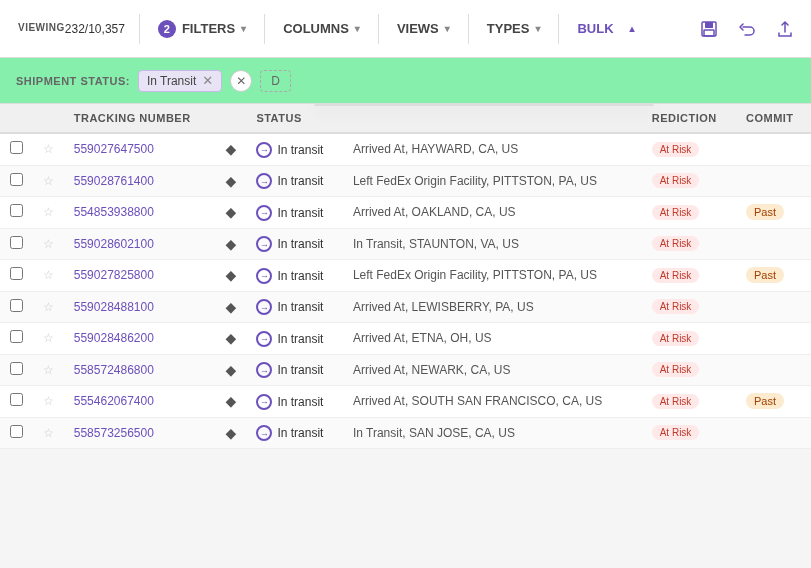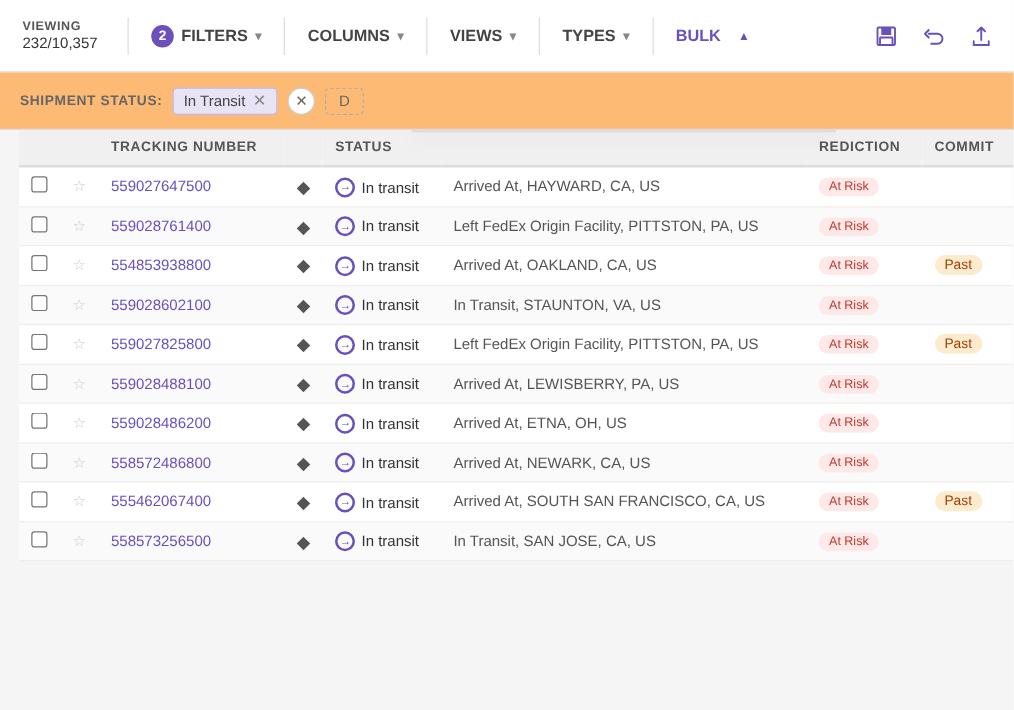--- a/index.html
+++ b/index.html
@@ -10,21 +10,21 @@
       display: flex;
       align-items: center;
       background: #ffffff;
       border-bottom: 1px solid #ddd;
       height: 58px;
       padding: 0 8px;
       gap: 2px;
     }
     .toolbar-viewing {
       display: flex;
-      flex-direction: column;
+      flex-direction: row;
       padding: 0 10px;
       min-width: 90px;
     }
     .toolbar-viewing-label {
       font-size: 10px;
       font-weight: bold;
       color: #555;
       letter-spacing: 0.5px;
     }
     .toolbar-viewing-count {
@@ -71,21 +71,21 @@
       cursor: pointer;
       border-radius: 4px;
       color: #6b4fbb;
       font-size: 18px;
     }
 
     
     .filter-bar {
       display: flex;
       align-items: center;
-      background: #fdba74;
+      background: #86efac;
       border-bottom: 1px solid #ddd;
       padding: 8px 16px;
       gap: 8px;
       height: 46px;
     }
     .filter-label {
       font-size: 11px;
       font-weight: bold;
       color: #666;
       letter-spacing: 0.5px;
@@ -294,21 +294,21 @@
   <div class="filter-tag">
     <span>In Transit</span>
     <span class="close-x">✕</span>
   </div>
   <div class="filter-clear-btn">✕</div>
   <div class="filter-add-btn">
     <span>D</span>
   </div>
 </div>
 
-<div class="table-wrapper" style="position:relative;margin-left:15px;">
+<div class="table-wrapper" style="position:relative;">
   <table>
     <thead>
       <tr>
         <th class="checkbox-col"></th>
         <th></th>
         <th>TRACKING NUMBER</th>
         <th></th>
         <th>STATUS</th>
         <th style="min-width:240px;"></th>
         <th>REDICTION</th>

